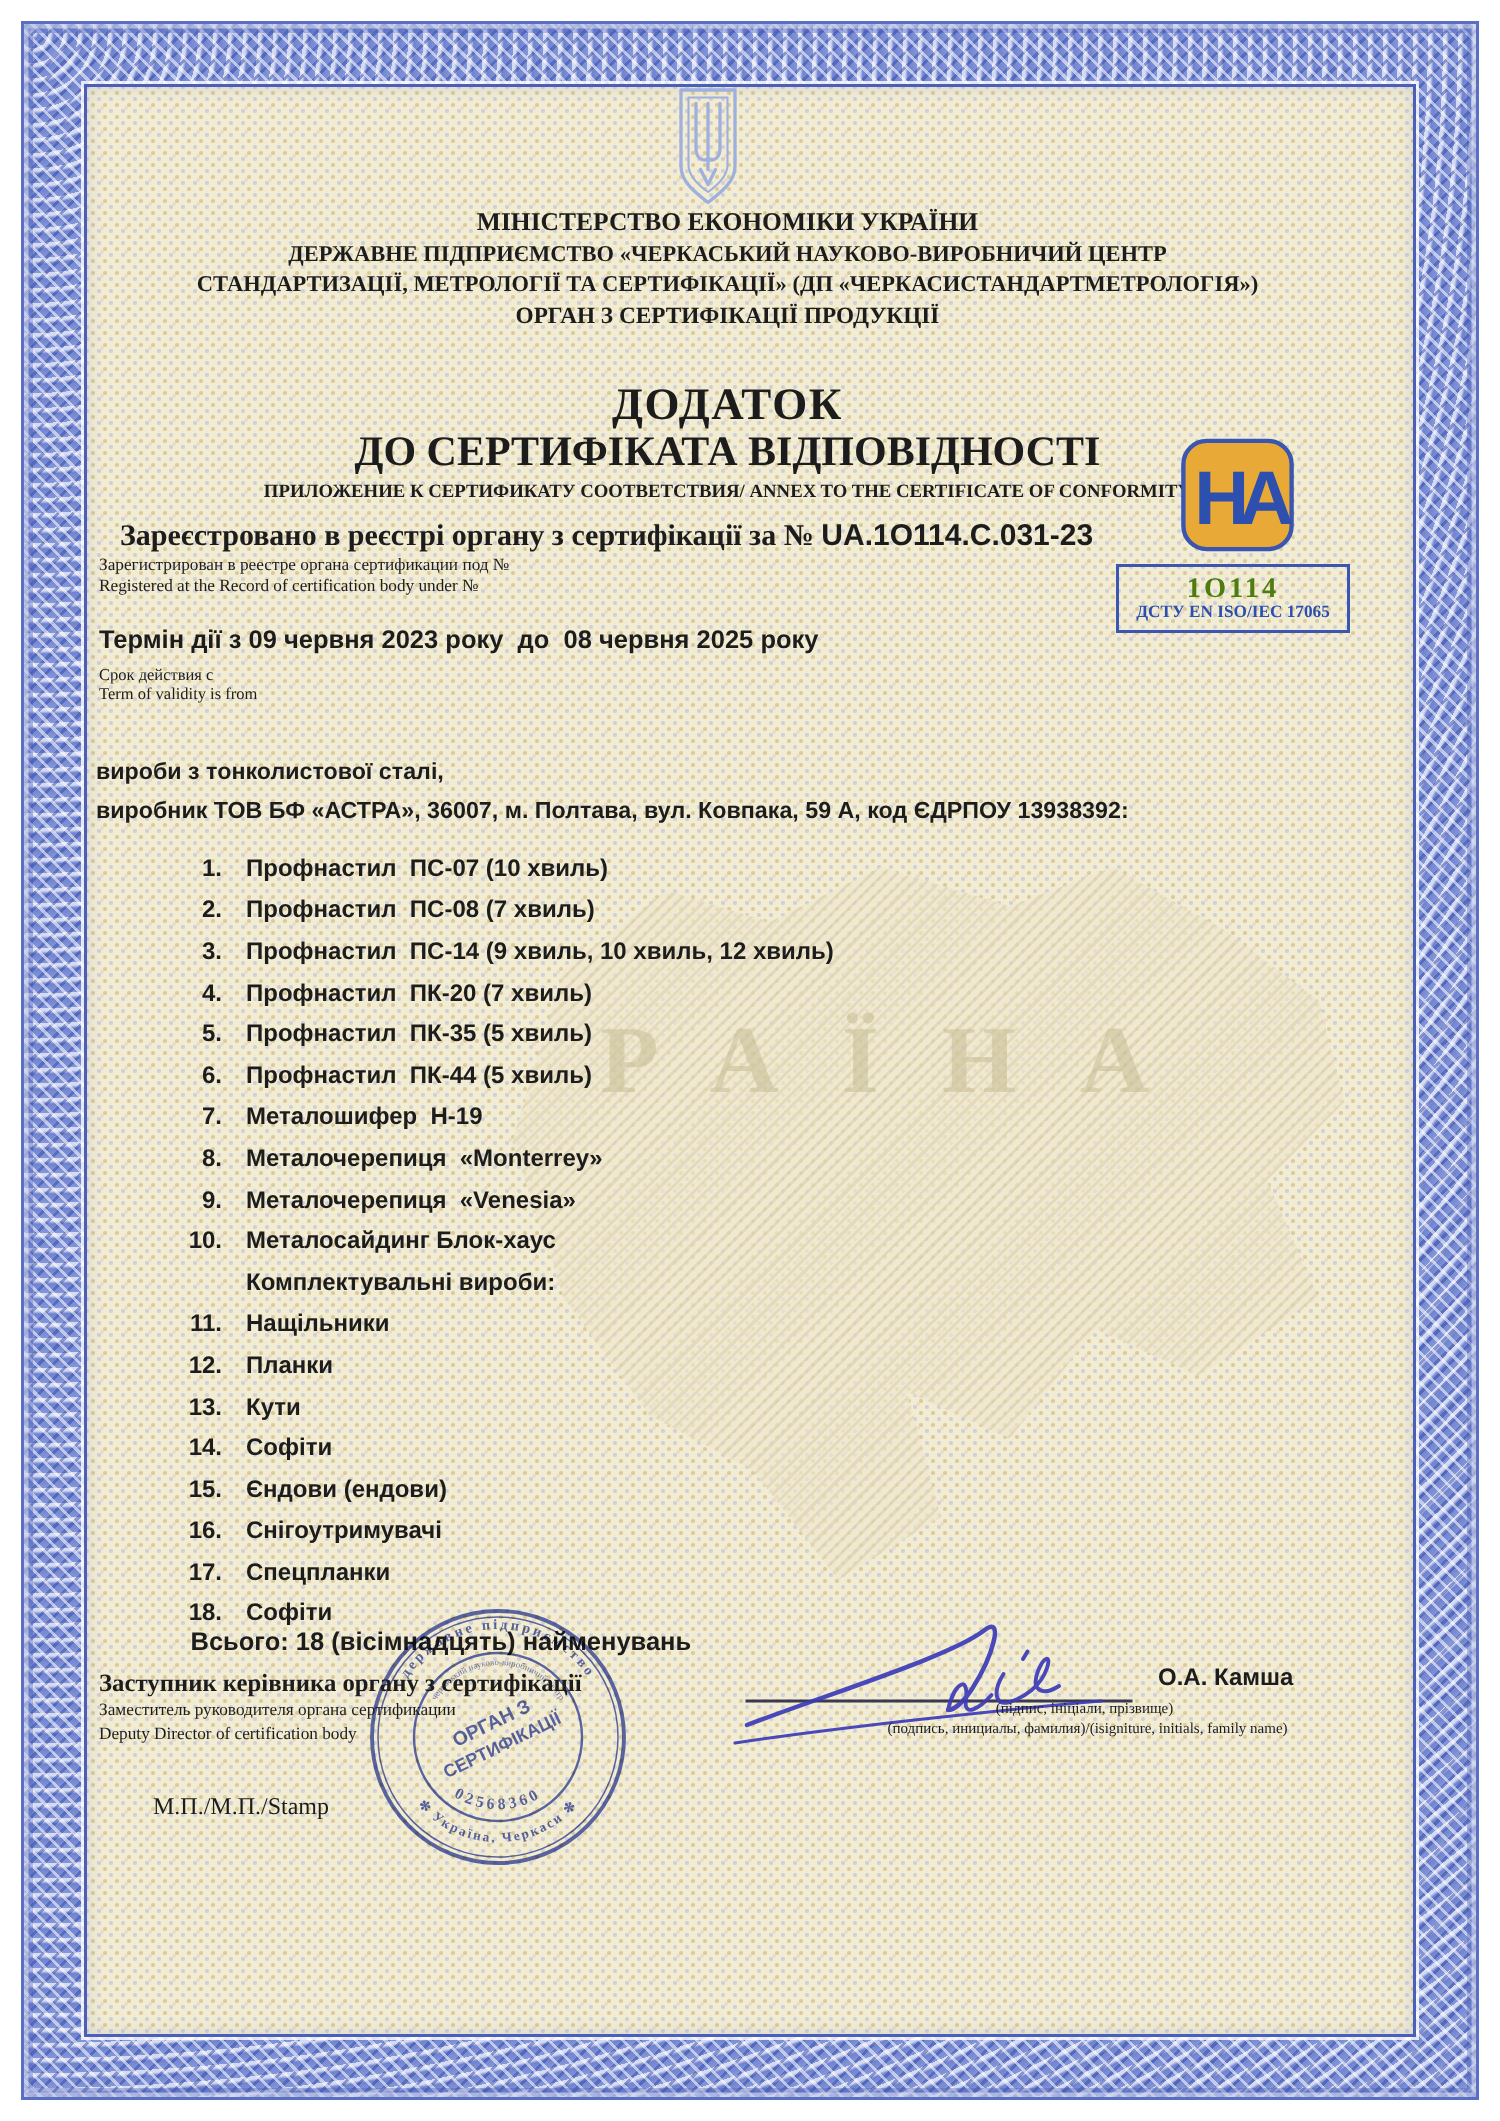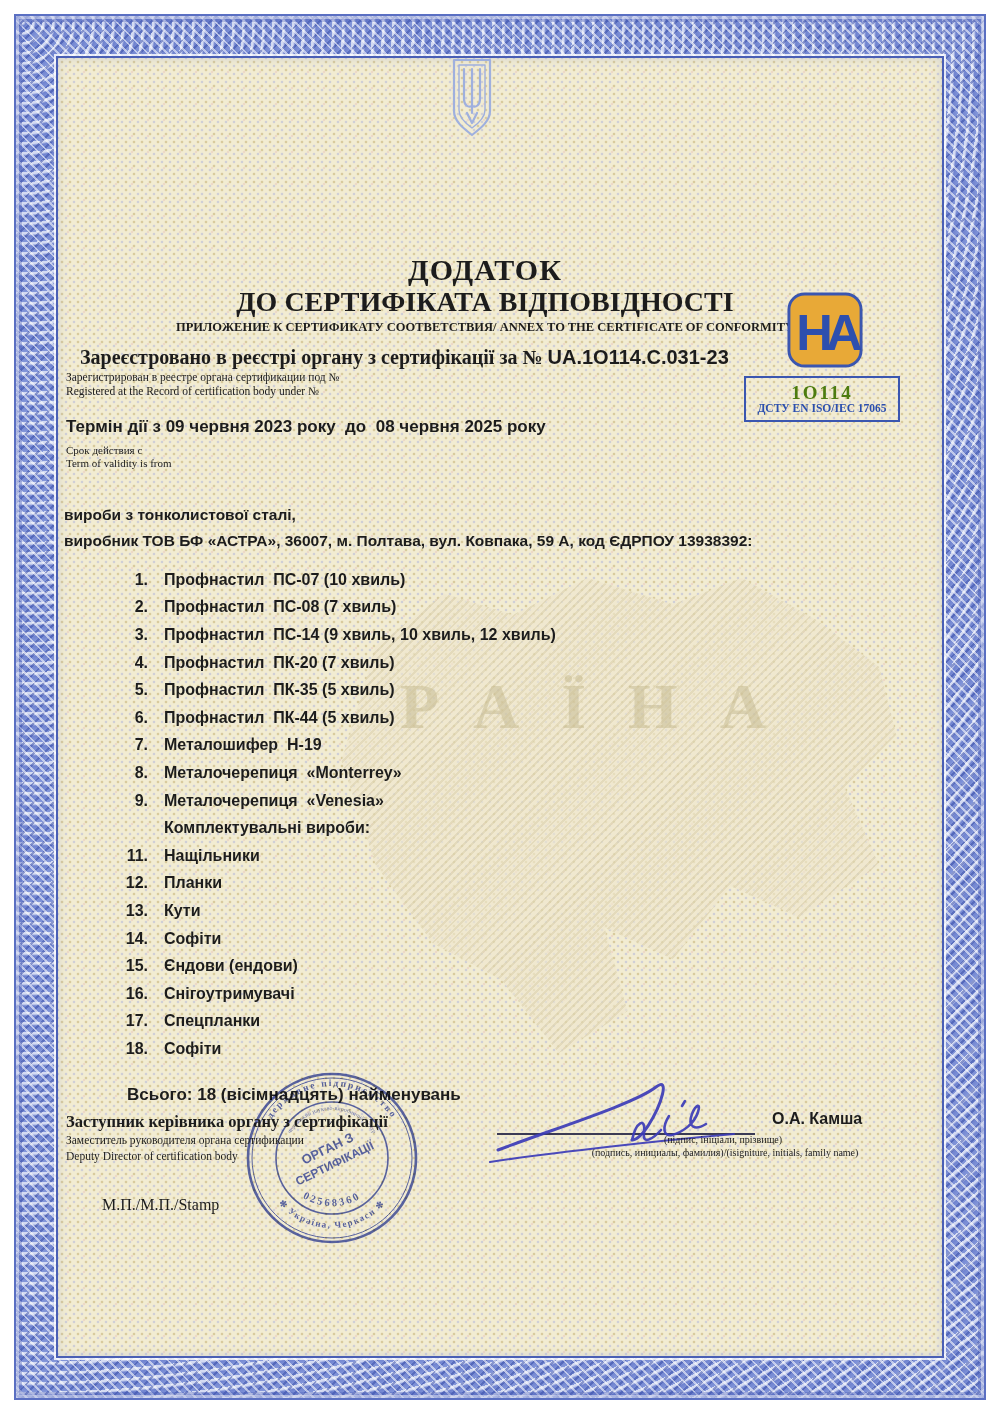--- a/index.html
+++ b/index.html
@@ -120,20 +120,26 @@
     <g fill="none" stroke="#9fb0de" stroke-width="2.2" stroke-linejoin="round" stroke-linecap="round">
       <path d="M8,3 H44 V54 C44,64 35,71 26,78 C17,71 8,64 8,54 Z"></path>
       <path d="M13,8 H39 V53 C39,60 33,66 26,71 C19,66 13,60 13,53 Z" stroke-width="1.4"></path>
       <path d="M26,12 V56"></path>
       <path d="M18,12 V42 C18,48 22,51 26,49"></path>
       <path d="M34,12 V42 C34,48 30,51 26,49"></path>
       <path d="M21,56 L26,66 L31,56"></path>
     </g>
   </svg>
 
+  <div class="abs hdr center serif b">
+    <div class="l1">МІНІСТЕРСТВО ЕКОНОМІКИ УКРАЇНИ</div>
+    <div class="l2">ДЕРЖАВНЕ ПІДПРИЄМСТВО «ЧЕРКАСЬКИЙ НАУКОВО-ВИРОБНИЧИЙ ЦЕНТР</div>
+    <div class="l3">СТАНДАРТИЗАЦІЇ, МЕТРОЛОГІЇ ТА СЕРТИФІКАЦІЇ» (ДП «ЧЕРКАСИСТАНДАРТМЕТРОЛОГІЯ»)</div>
+    <div class="l4">ОРГАН З СЕРТИФІКАЦІЇ ПРОДУКЦІЇ</div>
+  </div>
 
   <div class="abs titleblock center serif b">
     <div class="t1">ДОДАТОК</div>
     <div class="t2">ДО СЕРТИФІКАТА ВІДПОВІДНОСТІ</div>
     <div class="t3">ПРИЛОЖЕНИЕ К СЕРТИФИКАТУ СООТВЕТСТВИЯ/ ANNEX TO THE CERTIFICATE OF CONFORMITY</div>
   </div>
 
   <svg class="abs nalogo" width="78" height="78" viewBox="0 0 80 80">
     <rect x="3" y="3" width="74" height="74" rx="16" fill="#e8a937" stroke="#3a56b0" stroke-width="3"></rect>
     <text x="41" y="60" text-anchor="middle" font-family="Liberation Sans, sans-serif" font-weight="bold" font-size="52" letter-spacing="-7" fill="#2d4fae">НА</text>
@@ -184,20 +190,24 @@
         <span class="n">7.</span>
         <span class="t">Металошифер  Н-19</span>
       </div>
     <div class="row">
         <span class="n">8.</span>
         <span class="t">Металочерепиця  «Monterrey»</span>
       </div>
     <div class="row">
         <span class="n">9.</span>
         <span class="t">Металочерепиця  «Venesia»</span>
+      </div>
+    <div class="row">
+        <span class="n">10.</span>
+        <span class="t">Металосайдинг Блок-хаус</span>
       </div>
     <div class="row">
         <span class="n"></span>
         <span class="t">Комплектувальні вироби:</span>
       </div>
     <div class="row">
         <span class="n">11.</span>
         <span class="t">Нащільники</span>
       </div>
     <div class="row">

